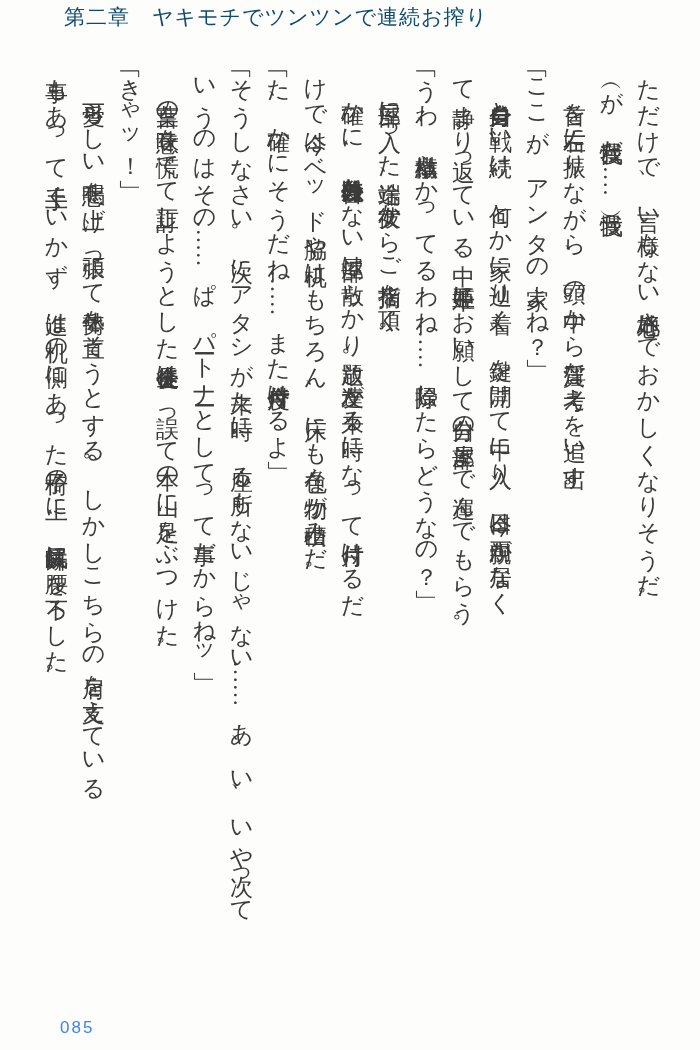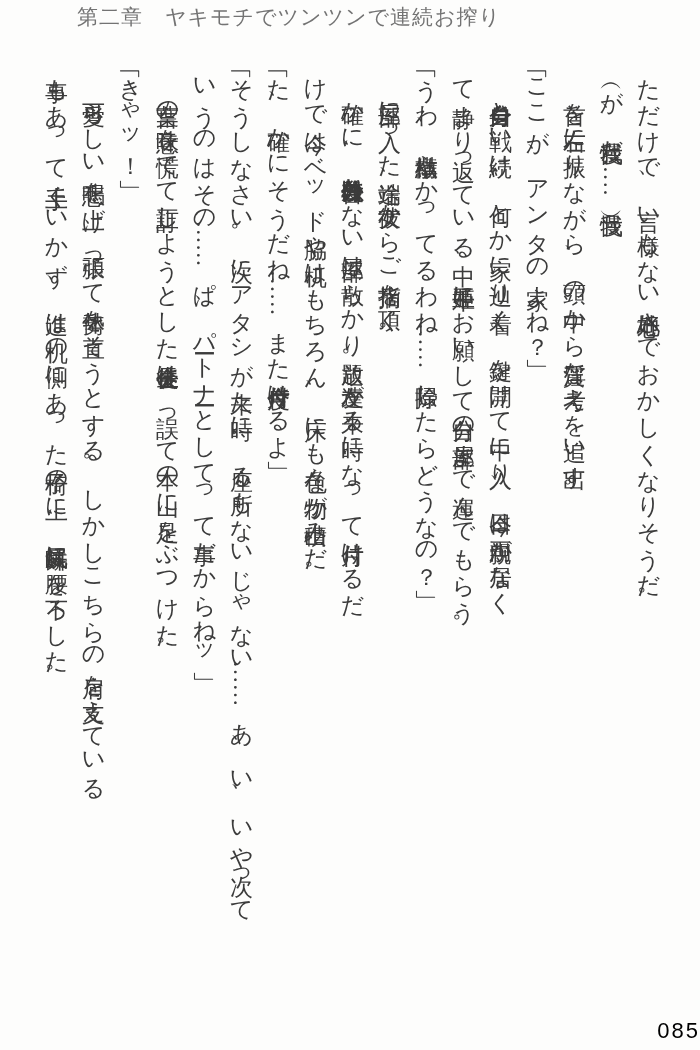--- a/index.html
+++ b/index.html
@@ -13,23 +13,22 @@
     position: relative;
     overflow: hidden;
   }
   .chapter-header {
     position: absolute;
     top: 3px;
     left: 64px;
     font-family: Liberation Mono, monospace;
     font-size: 21px;
     letter-spacing: 1px;
-    color: #737373;
+    color: #0c4a6e;
     white-space: pre;
-    margin-left: 13px;
   }
   .v-text {
     position: absolute;
     top: 63px;
     right: 33px;
     height: 924px;
     writing-mode: vertical-rl;
     text-orientation: mixed;
     font-family: "Liberation Serif", serif;
     font-size: 23px;
@@ -41,25 +40,25 @@
     margin: 0;
     padding: 0;
   }
   .indent-1 { text-indent: 23px; }
   .indent-h { text-indent: 12px; }
   .page-number {
     position: absolute;
     top: 1018px;
     left: 60px;
     width: 640px;
-    text-align: right;
+    text-align: left;
     font-family: "Liberation Sans", sans-serif;
-    font-size: 22px;
+    font-size: 17px;
     letter-spacing: 2px;
-    color: #000000;
+    color: #3b82f6;
   }
 </style>
 </head>
 <body>
 
 <div class="chapter-header">第二章　ヤキモチでツンツンで連続お搾り</div>
 
 <div class="v-text">
   <p>ただけで、言い様もない心地好さでおかしくなりそうだ。</p>
   <p class="indent-h">（が、我慢だ……我慢）</p>

